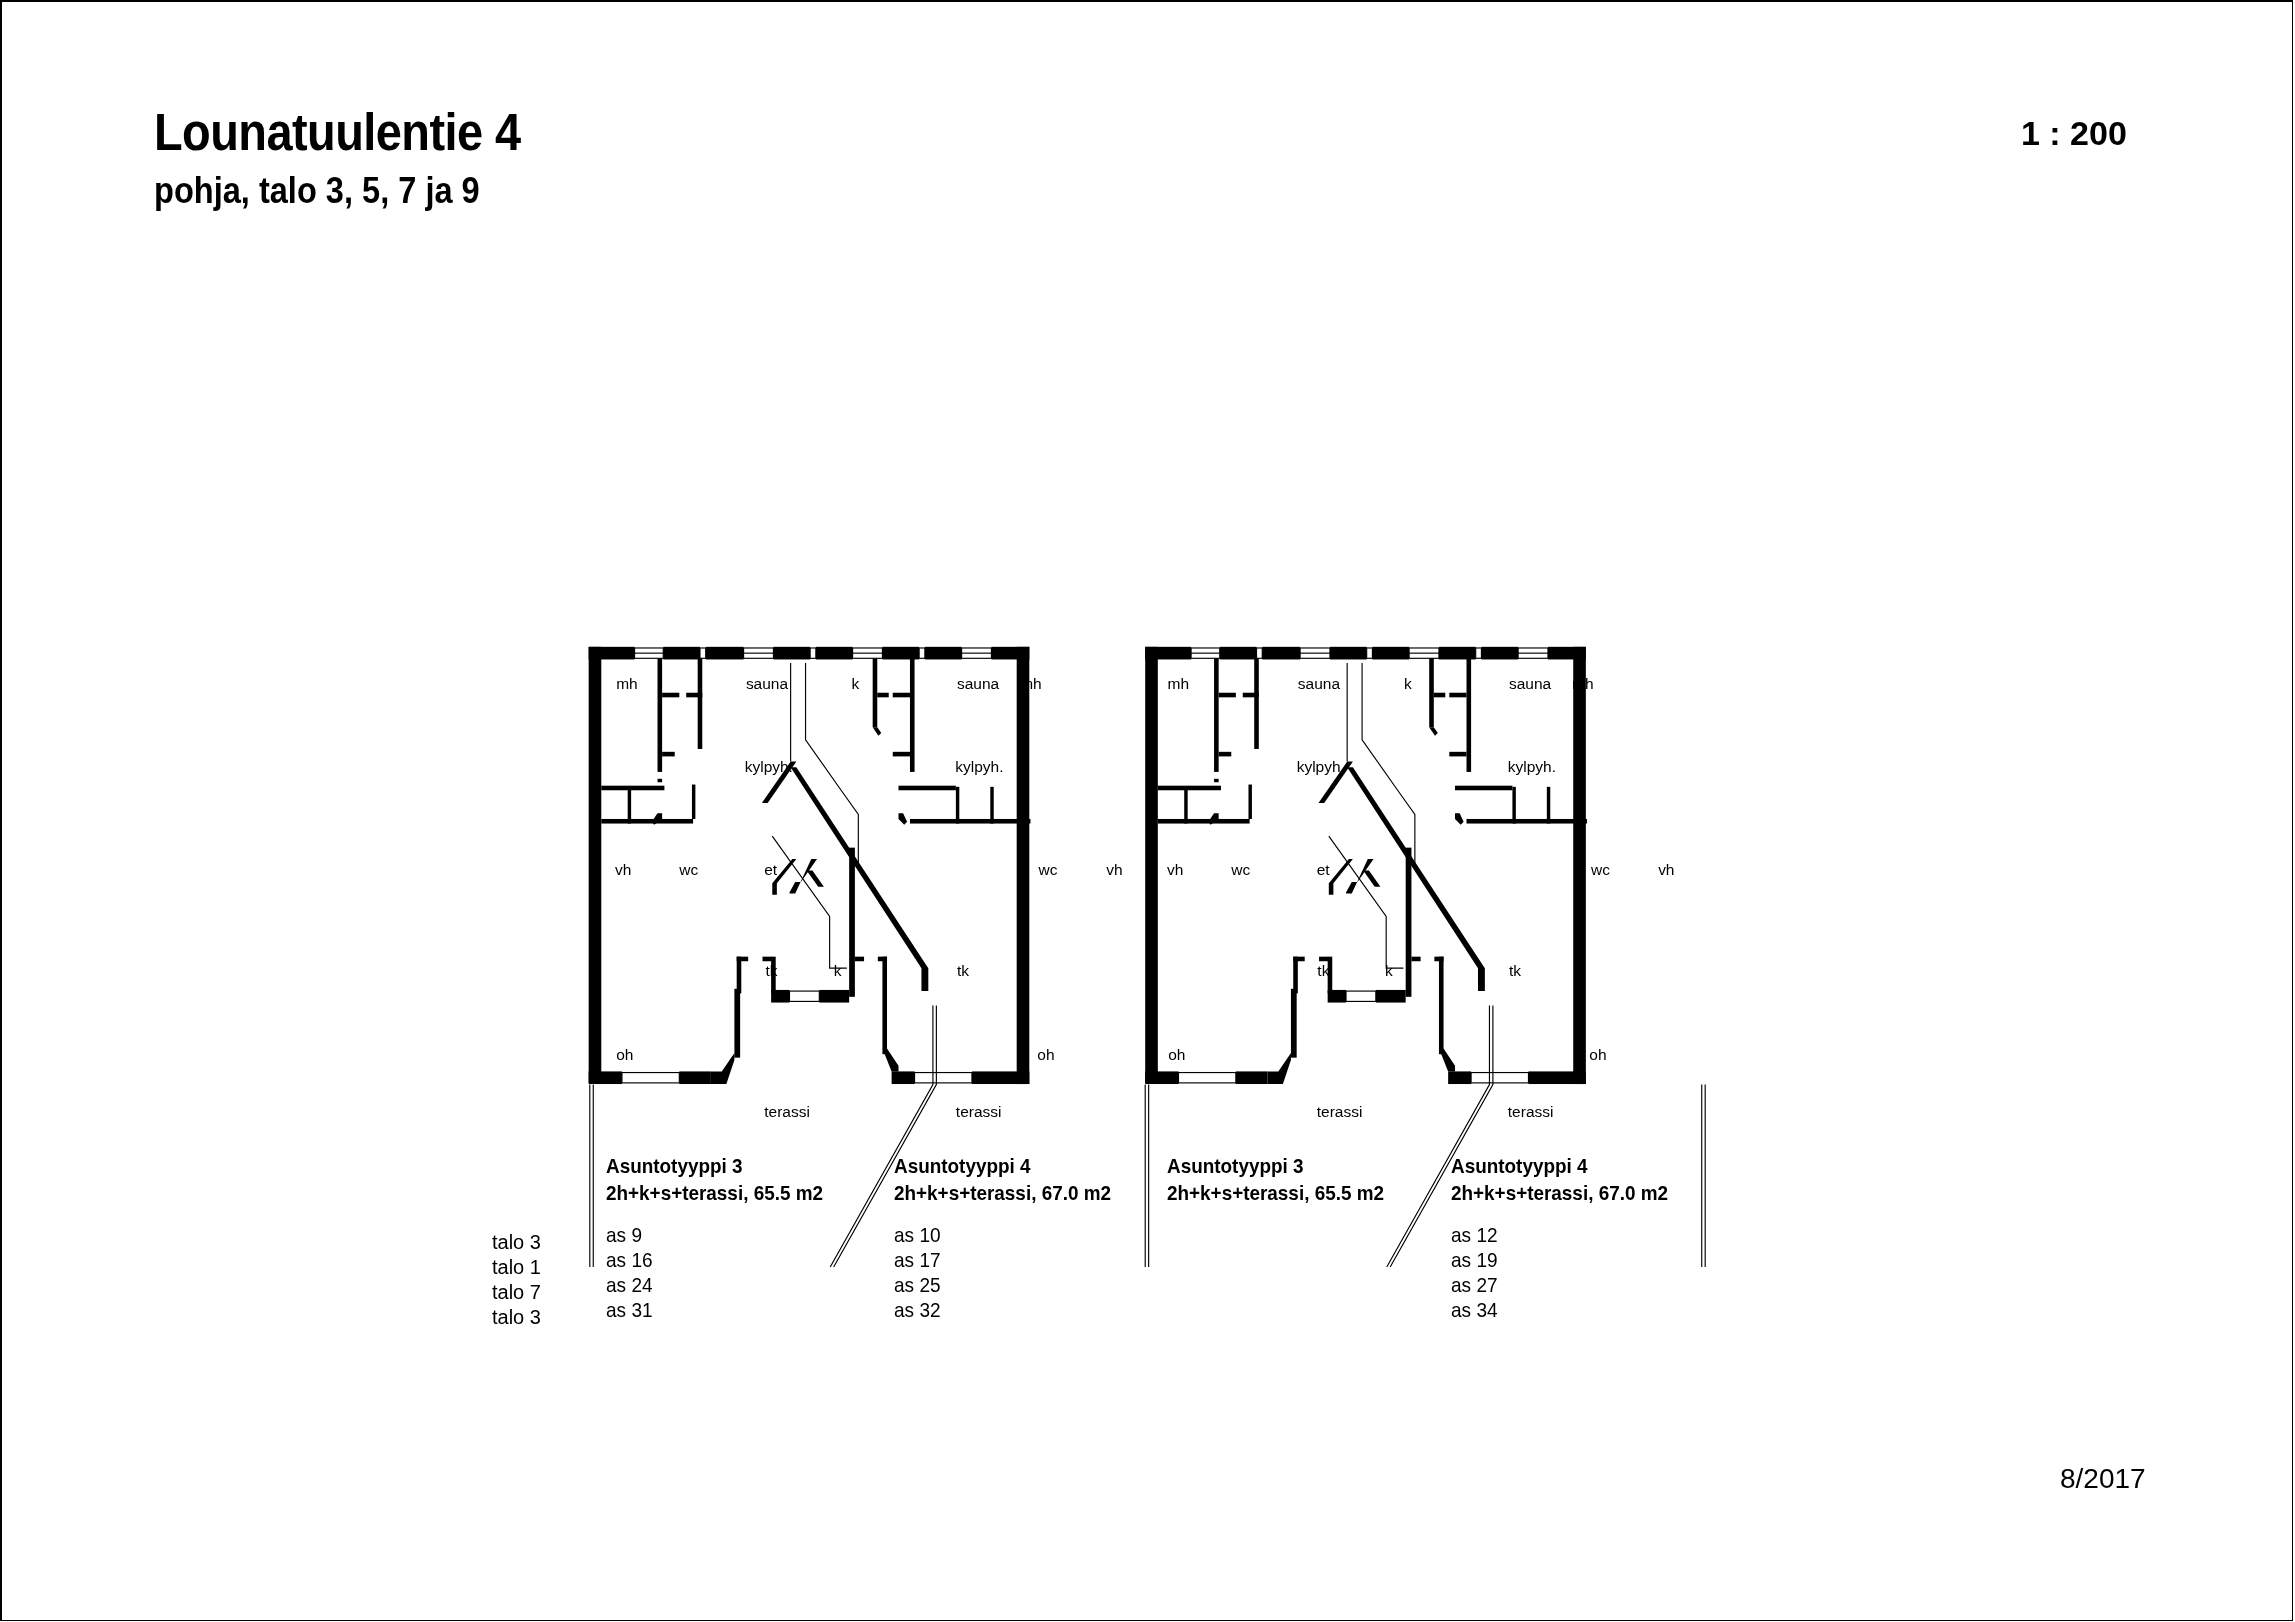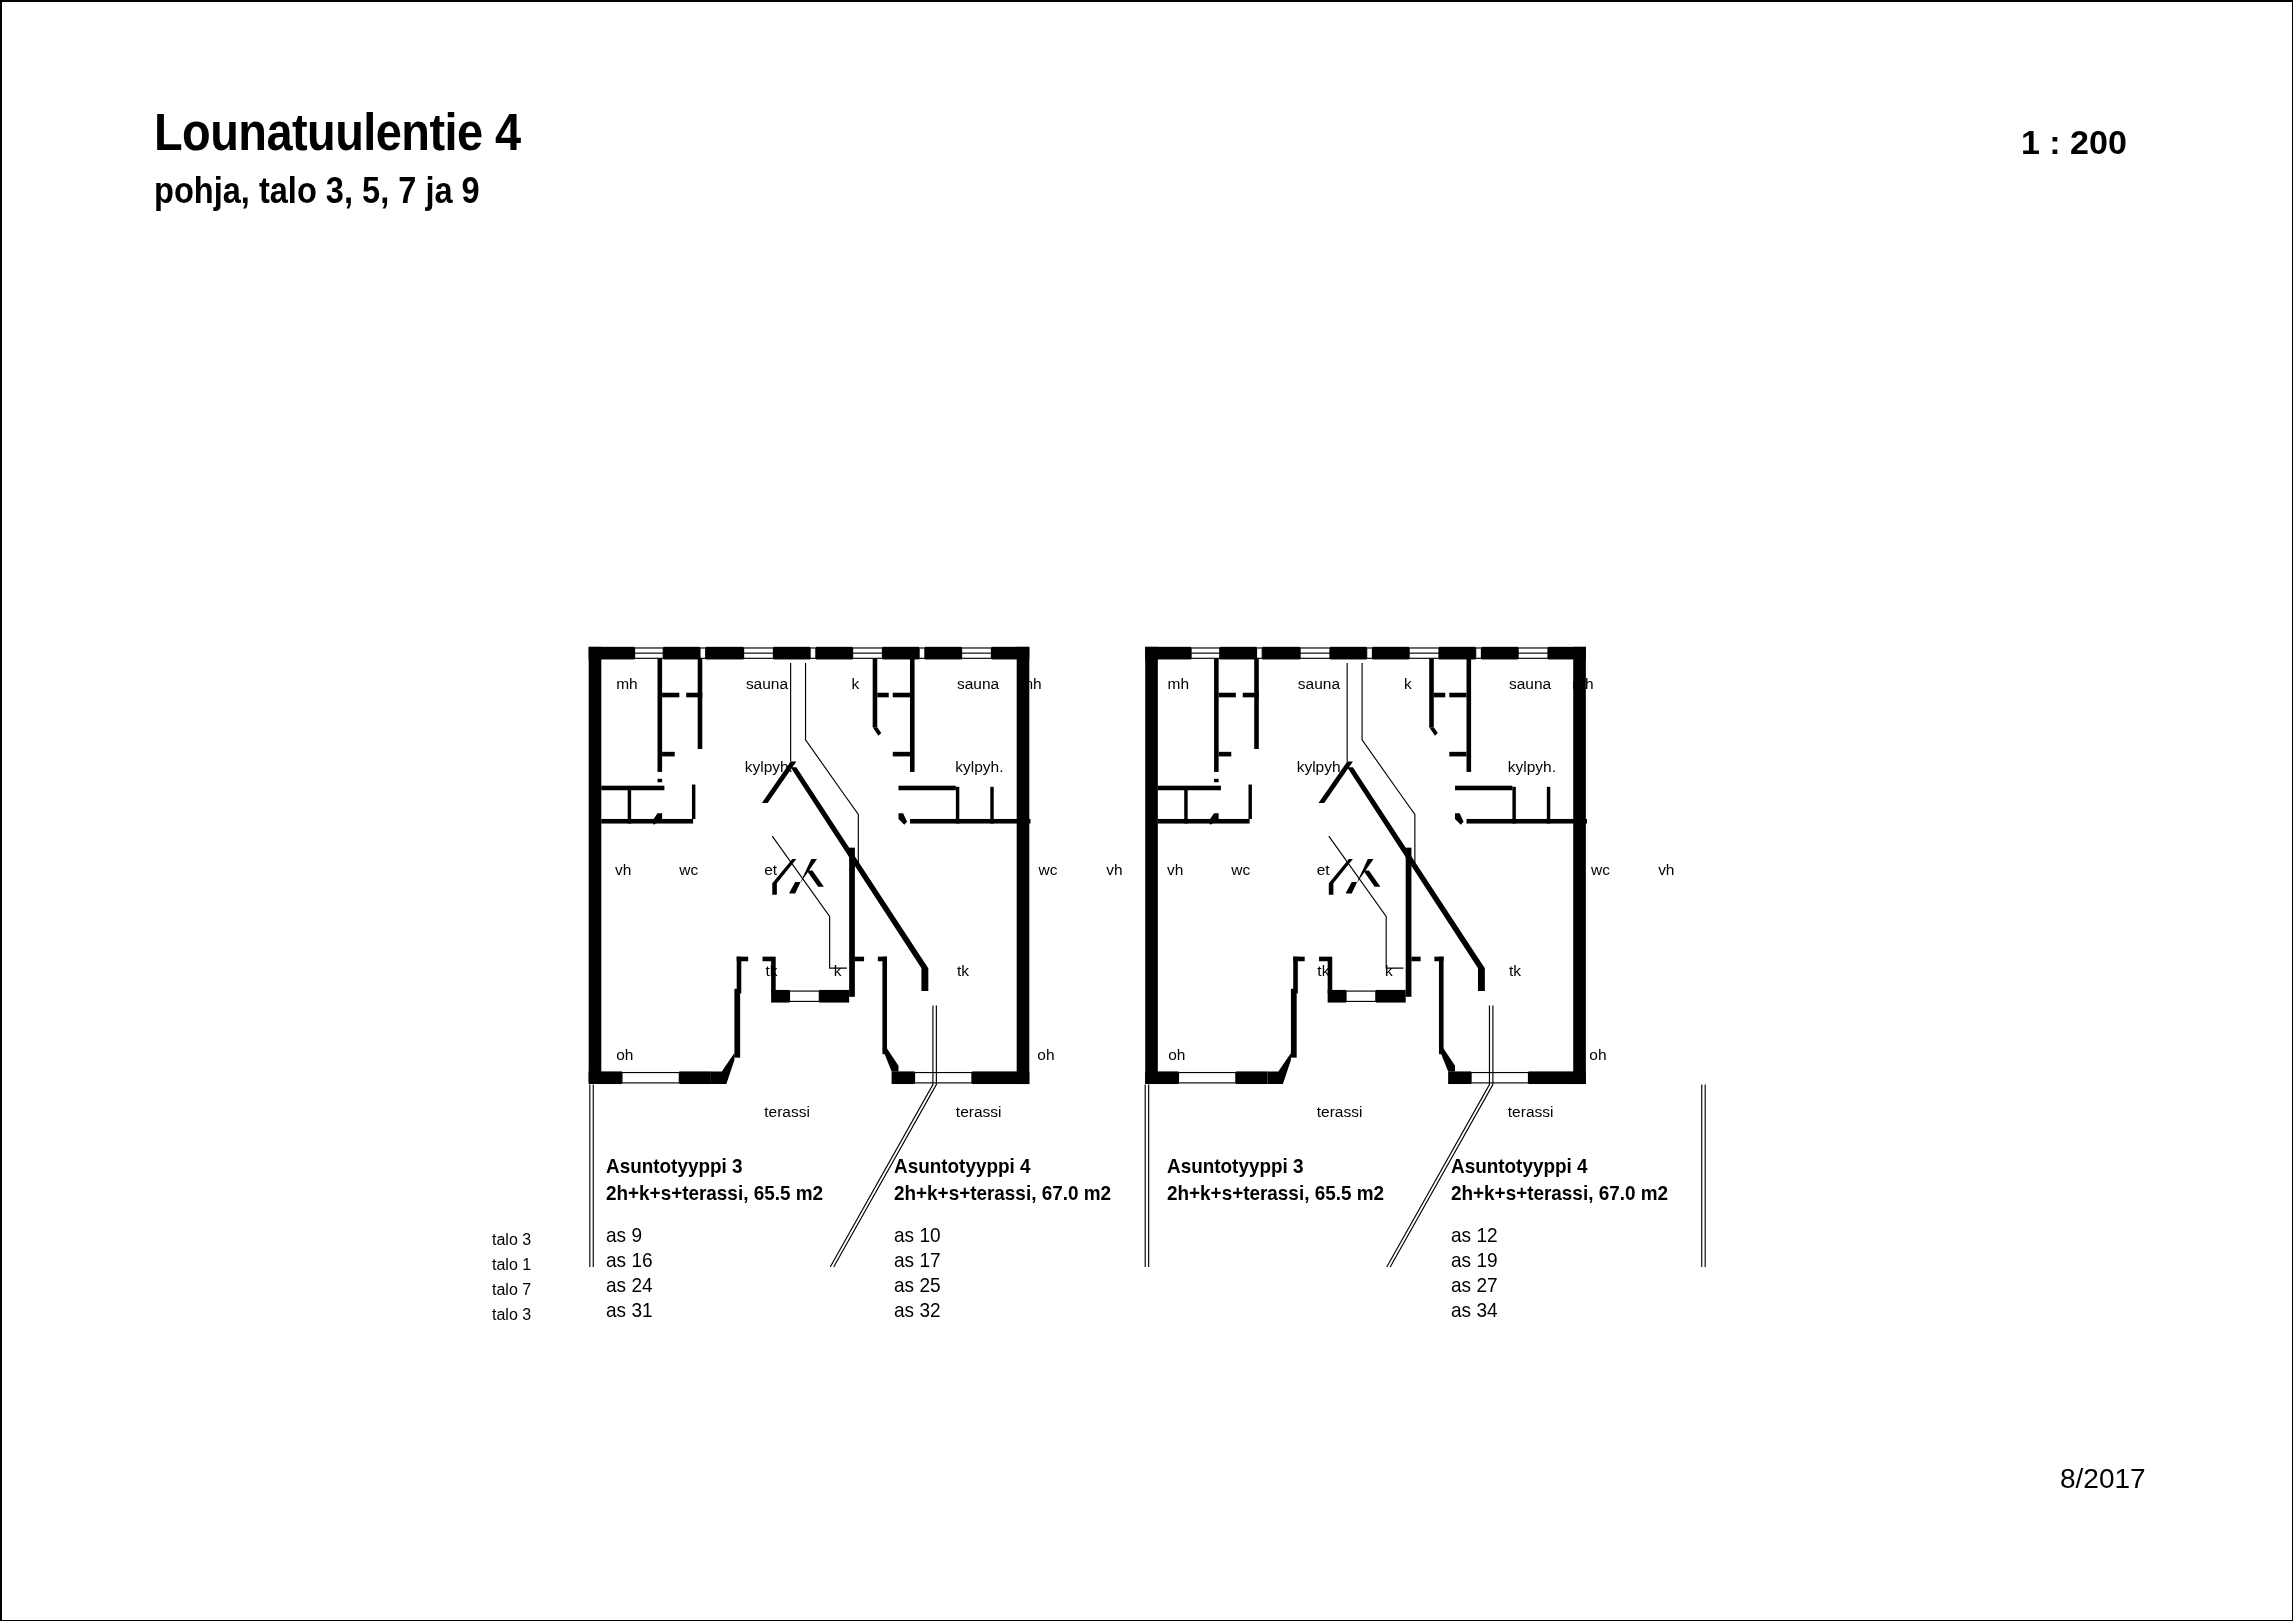--- a/index.html
+++ b/index.html
@@ -1,30 +1,30 @@
 <!DOCTYPE html>
 <html style="font-size:9.2px"><head>
 <meta charset="utf-8">
 <style>
   html, body { margin: 0; padding: 0; background: #ffffff; }
   body { width: 2295px; height: 1623px; position: relative; overflow: hidden; font-family: "Liberation Sans", sans-serif; color: #000; }
   .frame { position: absolute; left: 0; top: 0; width: 2293px; height: 1621px; border: 1.1px solid #000; border-left-width: 2.9px; border-top-width: 2.3px; box-sizing: border-box; }
   .title { position: absolute; left: 154px; top: 107px; font-size: 51px; font-weight: bold; letter-spacing: -0.6px; line-height: 1; transform: scaleX(0.92); transform-origin: left top; }
   .subtitle { position: absolute; left: 154px; top: 172px; font-size: 37px; font-weight: bold; line-height: 1; transform: scaleX(0.88); transform-origin: left top; }
-  .scale { position: absolute; left: 2021px; top: 125px; font-size: 34px; font-weight: bold; line-height: 1; }
+  .scale { position: absolute; left: 2021px; top: 116px; font-size: 34px; font-weight: bold; line-height: 1; }
   .date { position: absolute; left: 2060px; top: 1465px; font-size: 28px; line-height: 1; }
   svg.plan { position: absolute; left: 0; top: 0; }
   .room { font-family: "Liberation Sans", sans-serif; font-size: 27px; fill: #000; }
   .unit-block { position: absolute; line-height: 1; }
   .unit-block .type { font-size: 21px; font-weight: bold; transform: scaleX(0.9); transform-origin: left top; white-space: nowrap; }
   .unit-block .desc { font-size: 21px; font-weight: bold; margin-top: 5.7px; transform: scaleX(0.9); transform-origin: left top; white-space: nowrap; }
   .unit-block .apts { margin-top: 22px; }
   .unit-block .apt { font-size: 20.7px; height: 25px; transform: scaleX(0.92); transform-origin: left top; white-space: nowrap; }
   .talo-col { position: absolute; left: 492px; top: 1232px; line-height: 1; }
-  .talo-col .talo { font-size: 16px; height: 25px; white-space: nowrap; }
+  .talo-col .talo { font-size: 20px; height: 25px; white-space: nowrap; }
 </style>
 </head>
 <body>
 
 <div class="frame"></div>
 
 <div class="title">Lounatuulentie 4</div>
 <div class="subtitle">pohja, talo 3, 5, 7 ja 9</div>
 <div class="scale">1 : 200</div>
 <div class="date">8/2017</div>

